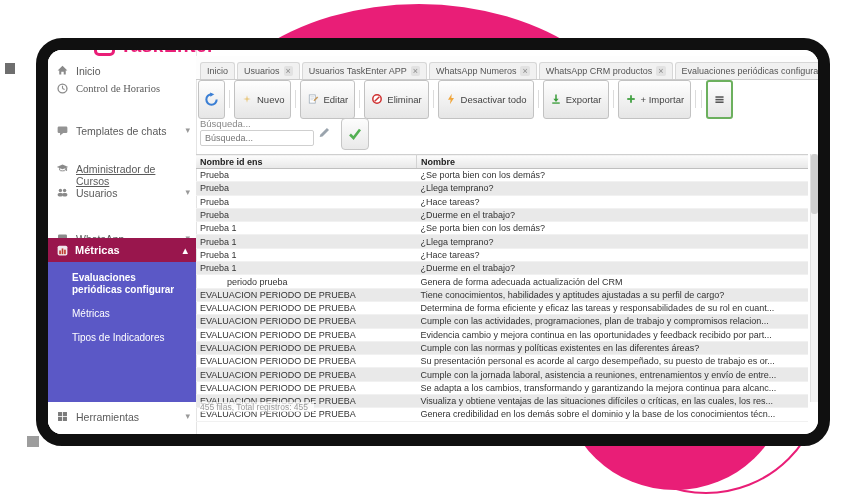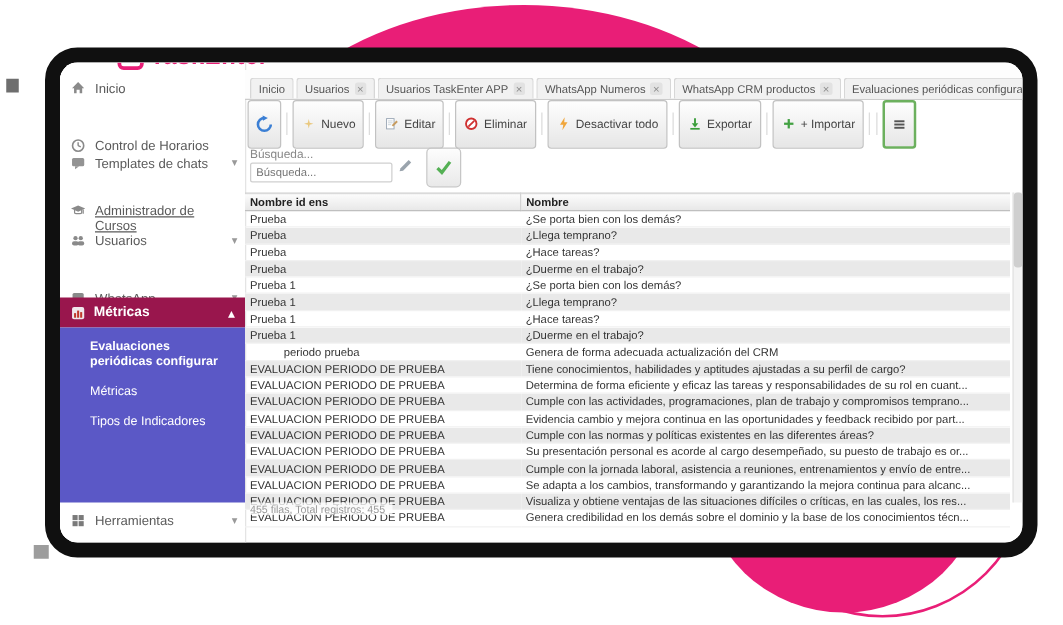--- a/index.html
+++ b/index.html
@@ -93,21 +93,21 @@
         </div>
         <div id="side-items">
             <div class="side-item" style="top: 14px;">
               <span class="icn">
                 <svg width="13" height="13" viewBox="0 0 16 16">
                   <path d="M8 2 L14 8 H12 V13 H9.5 V9.5 H6.5 V13 H4 V8 H2 Z" fill="#8a8a8a"></path>
                 </svg>
               </span>
               <span class="slabel">Inicio</span>
             </div>
-            <div class="side-item" style="top: 60px;">
+            <div class="side-item" style="top: 32px; font-family: Liberation Serif, serif;">
               <span class="icn">
                 <svg width="13" height="13" viewBox="0 0 16 16">
                   <circle cx="8" cy="8" r="5.5" fill="none" stroke="#8a8a8a" stroke-width="1.6"></circle>
                   <path d="M8 8 V4.6 M8 8 L10.6 9.2" stroke="#8a8a8a" stroke-width="1.4" fill="none"></path>
                 </svg>
               </span>
               <span class="slabel">Control de Horarios</span>
             </div>
             <div class="side-item" style="top: 74px;">
               <span class="icn">
@@ -355,21 +355,21 @@
                 <tr>
                   <td style="width: 212px;">EVALUACION PERIODO DE PRUEBA</td>
                   <td>Tiene conocimientos, habilidades y aptitudes ajustadas a su perfil de cargo?</td>
                 </tr>
                 <tr>
                   <td style="width: 212px;">EVALUACION PERIODO DE PRUEBA</td>
                   <td>Determina de forma eficiente y eficaz las tareas y responsabilidades de su rol en cuant...</td>
                 </tr>
                 <tr>
                   <td style="width: 212px;">EVALUACION PERIODO DE PRUEBA</td>
-                  <td>Cumple con las actividades, programaciones, plan de trabajo y compromisos temprano...</td>
+                  <td>Cumple con las actividades, programaciones, plan de trabajo y compromisos relacion...</td>
                 </tr>
                 <tr>
                   <td style="width: 212px;">EVALUACION PERIODO DE PRUEBA</td>
                   <td>Evidencia cambio y mejora continua en las oportunidades y feedback recibido por part...</td>
                 </tr>
                 <tr>
                   <td style="width: 212px;">EVALUACION PERIODO DE PRUEBA</td>
                   <td>Cumple con las normas y políticas existentes en las diferentes áreas?</td>
                 </tr>
                 <tr>

